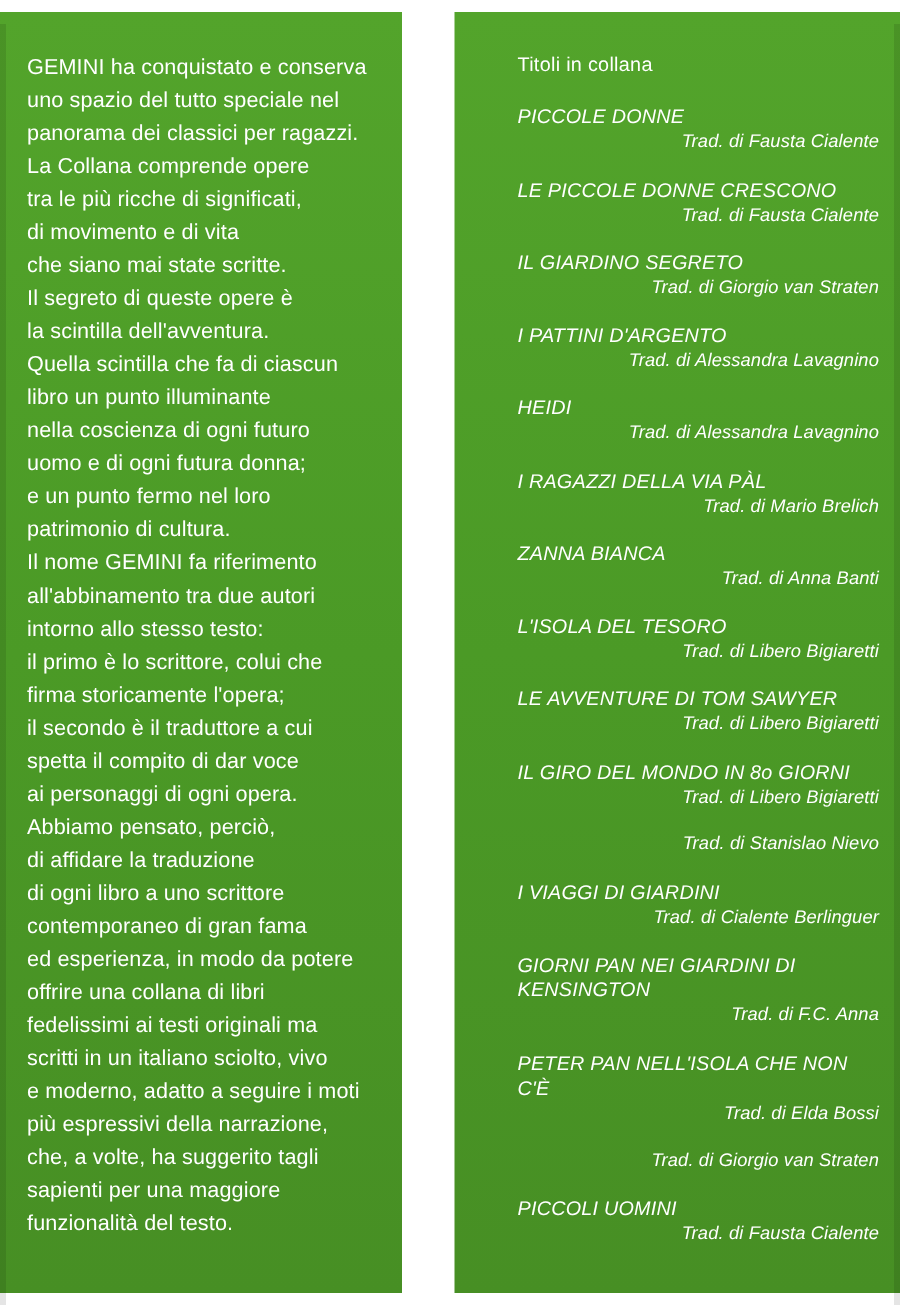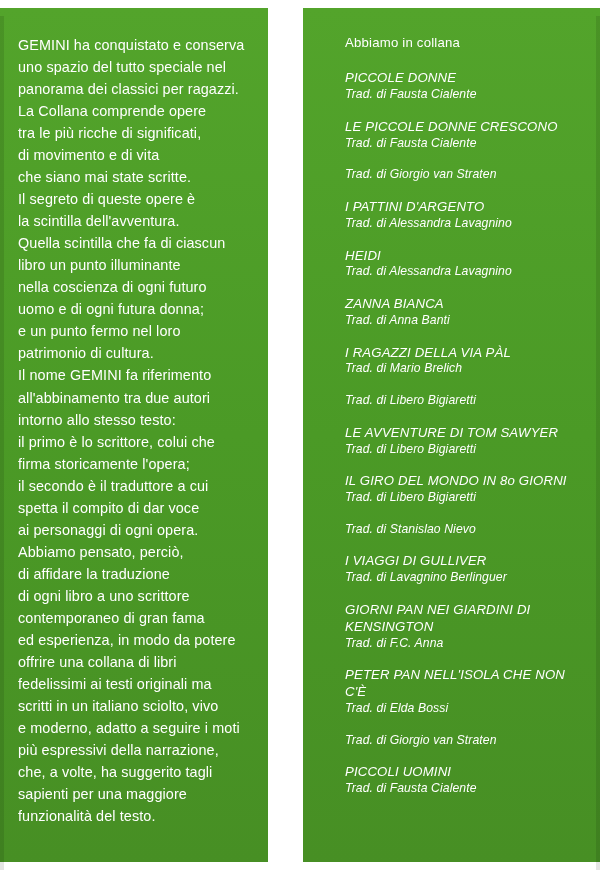--- a/index.html
+++ b/index.html
@@ -88,20 +88,21 @@
     font-size: 13.2px;
     line-height: 1.28;
     letter-spacing: 0.15px;
   }
   .title-trans {
     display: block;
     color: #ffffff;
     font-size: 12.2px;
     line-height: 1.28;
     letter-spacing: 0.1px;
+    text-align: right;
   }
   .edge-shadow-left {
     position: absolute;
     left: 0;
     top: 8px;
     width: 4px;
     height: 854px;
     background: rgba(0,0,0,0.10);
   }
   .edge-shadow-right {
@@ -157,66 +158,68 @@
 che, a volte, ha suggerito tagli
 sapienti per una maggiore
 funzionalità del testo.</p>
     </div>
   </div>
 
   <div class="gutter"></div>
 
   <div class="panel-right">
     <div class="edge-shadow-right"></div>
-    <div class="list-heading">Abbiamo in collana</div>
+    <div class="list-heading">Titoli in collana</div>
     <ul class="titles">
       <li class="title-item">
         <span class="title-name">PICCOLE DONNE</span>
         <span class="title-trans">Trad. di Fausta Cialente</span>
       </li>
       <li class="title-item">
         <span class="title-name">LE PICCOLE DONNE CRESCONO</span>
         <span class="title-trans">Trad. di Fausta Cialente</span>
       </li>
       <li class="title-item">
+        <span class="title-name">IL GIARDINO SEGRETO</span>
         <span class="title-trans">Trad. di Giorgio van Straten</span>
       </li>
       <li class="title-item">
         <span class="title-name">I PATTINI D'ARGENTO</span>
         <span class="title-trans">Trad. di Alessandra Lavagnino</span>
       </li>
       <li class="title-item">
         <span class="title-name">HEIDI</span>
         <span class="title-trans">Trad. di Alessandra Lavagnino</span>
       </li>
       <li class="title-item">
+        <span class="title-name">I RAGAZZI DELLA VIA PÀL</span>
+        <span class="title-trans">Trad. di Mario Brelich</span>
+      </li>
+      <li class="title-item">
         <span class="title-name">ZANNA BIANCA</span>
         <span class="title-trans">Trad. di Anna Banti</span>
       </li>
       <li class="title-item">
-        <span class="title-name">I RAGAZZI DELLA VIA PÀL</span>
-        <span class="title-trans">Trad. di Mario Brelich</span>
-      </li>
-      <li class="title-item">
+        <span class="title-name">L'ISOLA DEL TESORO</span>
         <span class="title-trans">Trad. di Libero Bigiaretti</span>
       </li>
       <li class="title-item">
         <span class="title-name">LE AVVENTURE DI TOM SAWYER</span>
         <span class="title-trans">Trad. di Libero Bigiaretti</span>
       </li>
       <li class="title-item">
         <span class="title-name">IL GIRO DEL MONDO IN 8o GIORNI</span>
         <span class="title-trans">Trad. di Libero Bigiaretti</span>
       </li>
       <li class="title-item">
         <span class="title-trans">Trad. di Stanislao Nievo</span>
       </li>
       <li class="title-item">
-        <span class="title-name">I VIAGGI DI GULLIVER</span>
-        <span class="title-trans">Trad. di Lavagnino Berlinguer</span>
+        <span class="title-name">I VIAGGI DI GIARDINI</span>
+        <span class="title-trans">Trad. di Cialente Berlinguer</span>
       </li>
       <li class="title-item">
         <span class="title-name">GIORNI PAN NEI GIARDINI DI KENSINGTON</span>
         <span class="title-trans">Trad. di F.C. Anna</span>
       </li>
       <li class="title-item">
         <span class="title-name">PETER PAN NELL'ISOLA CHE NON C'È</span>
         <span class="title-trans">Trad. di Elda Bossi</span>
       </li>
       <li class="title-item">

